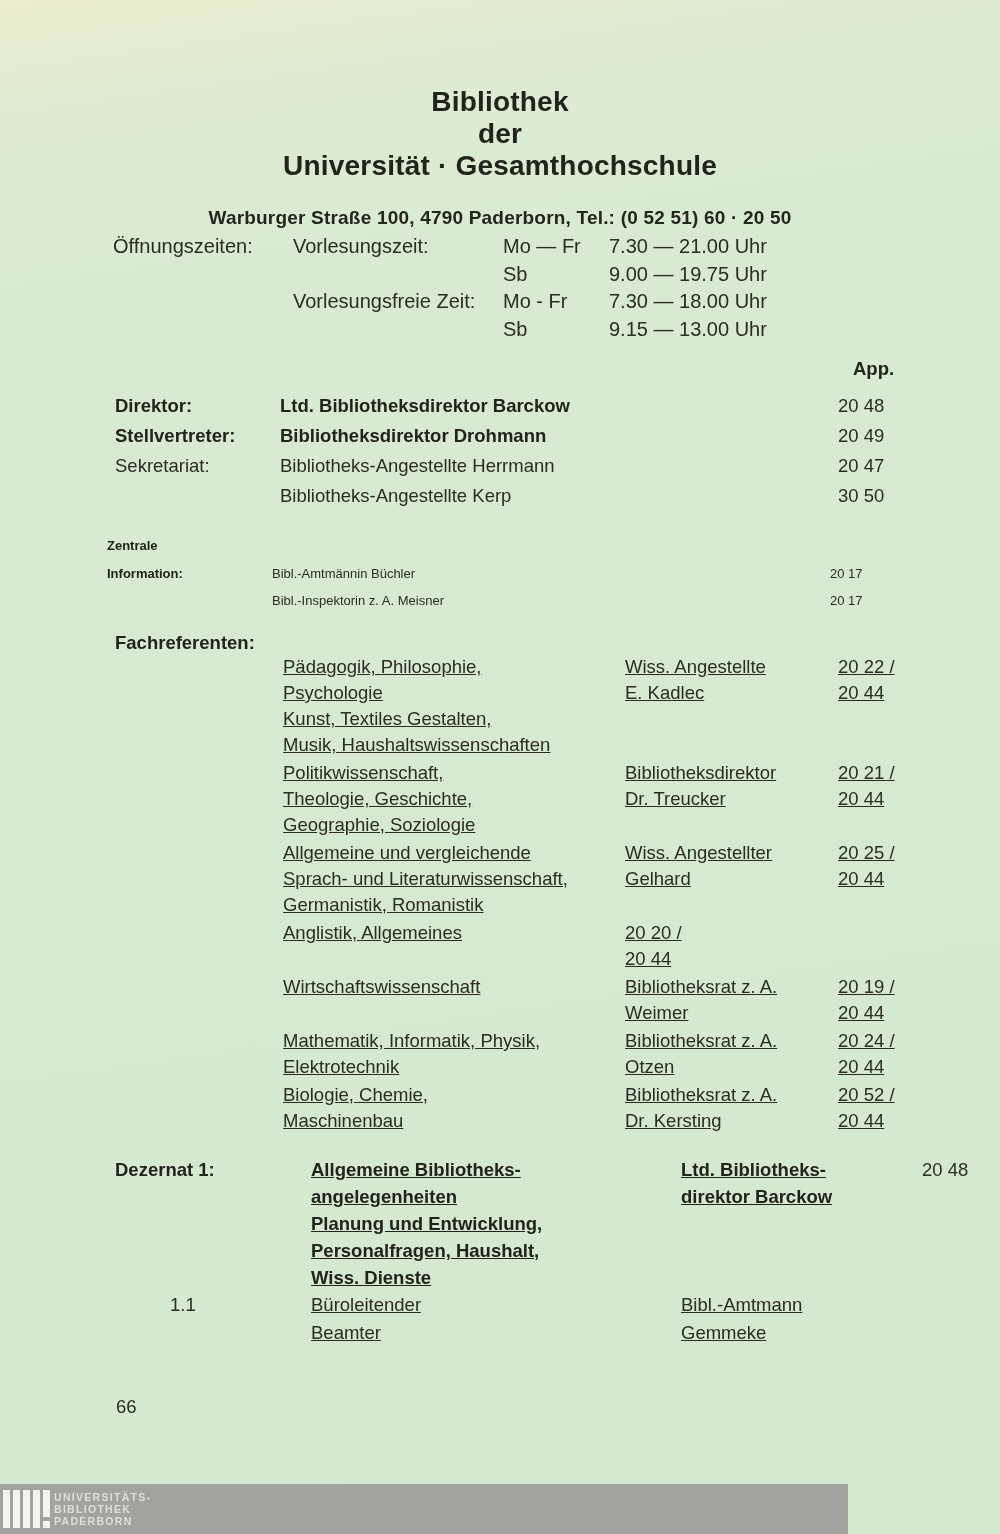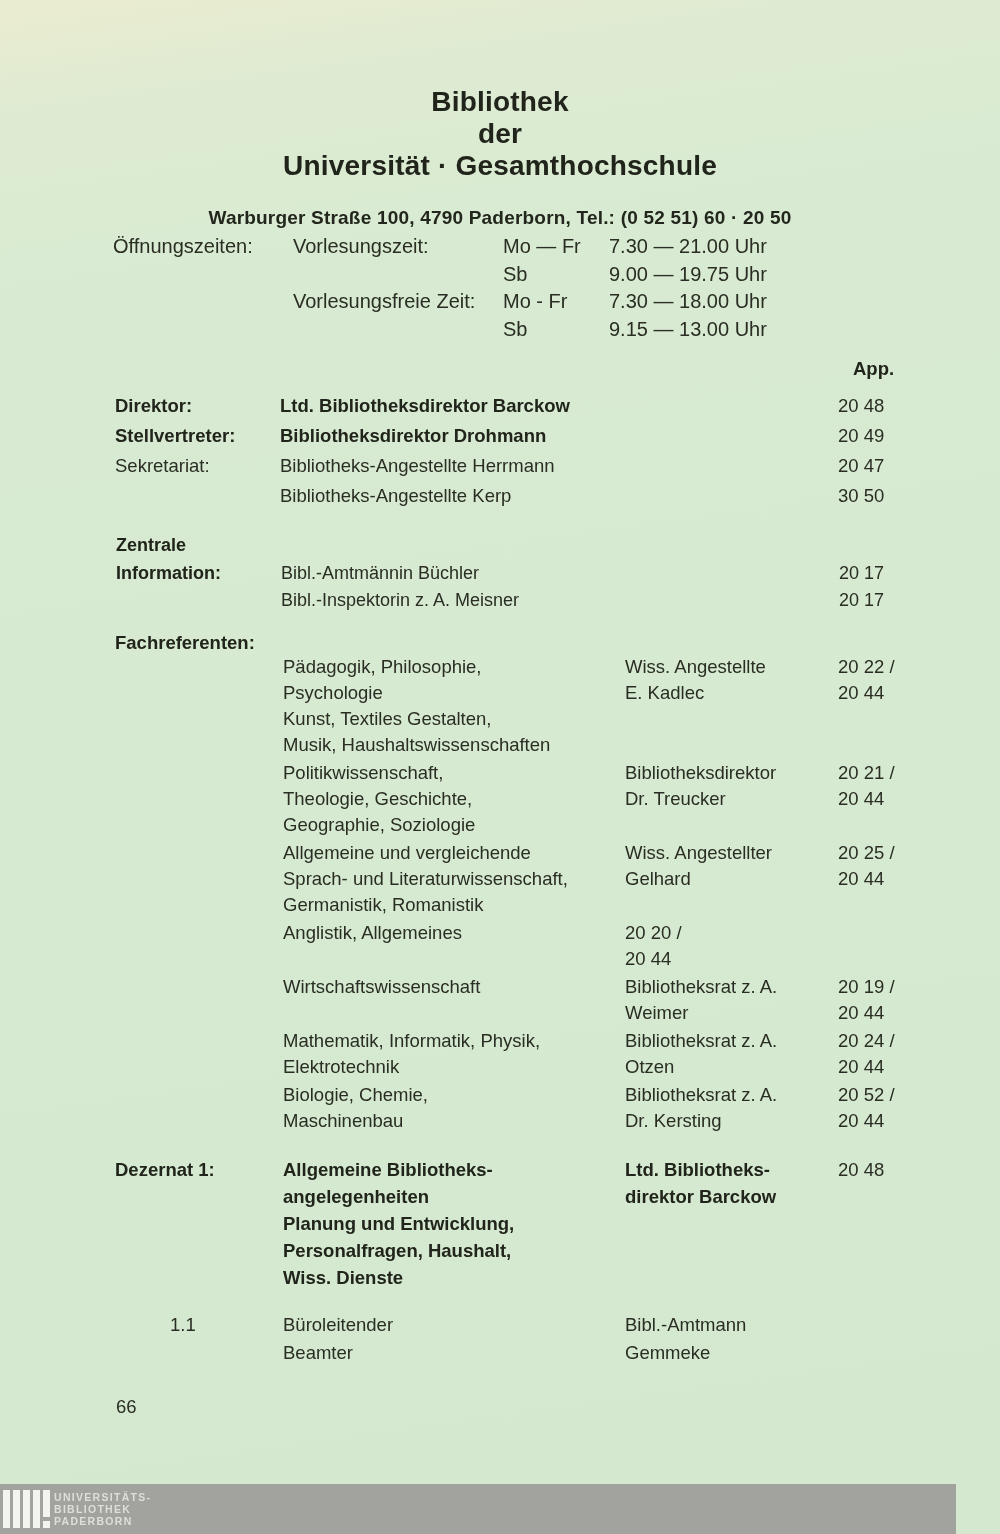--- a/index.html
+++ b/index.html
@@ -19,35 +19,35 @@
   .address{margin-top:25px;font-size:19px;font-weight:700;color:#23261d;letter-spacing:.2px;}
 
   
   .hours{position:absolute;top:233px;left:113px;display:grid;grid-template-columns:180px 210px 106px auto;}
   .hours .cell{font-size:20px;line-height:27.5px;white-space:nowrap;}
 
   
   .appheader{position:absolute;top:358px;left:853px;font-size:18.5px;}
   .mgmt{position:absolute;top:391px;left:115px;width:870px;}
   .mgmt .row{display:grid;grid-template-columns:165px 558px 1fr;line-height:30px;font-size:18.5px;}
-  .zentrale{position:absolute;top:532px;left:116px;width:870px;font-size:18px;line-height:27.5px;}
+  .zentrale{position:absolute;top:532px;left:107px;width:870px;font-size:13px;line-height:27.5px;}
   .zentrale .row{display:grid;grid-template-columns:165px 558px 1fr;}
   .fachhead{position:absolute;top:632px;left:115px;font-size:18.5px;}
   .referents{position:absolute;top:654px;left:283px;width:702px;}
   .ref-row{display:grid;grid-template-columns:342px 213px 1fr;font-size:18.5px;line-height:26px;margin-bottom:2px;}
-  .ml{white-space:pre-line;}
+  .ml{white-space:pre-line;text-decoration:underline;}
   .dezernat{position:absolute;top:1156px;left:115px;width:870px;}
-  .dez-row{display:grid;grid-template-columns:168px 342px 213px 1fr;font-size:18.5px;line-height:27px;}
-  .dez-sub{position:absolute;top:1291px;left:115px;width:870px;margin-top:20px;}
+  .dez-row{display:grid;grid-template-columns:168px 342px 213px 1fr;font-size:18.5px;line-height:27px;gap:28px;}
+  .dez-sub{position:absolute;top:1291px;left:115px;width:870px;}
   .dez-sub .dez-row{line-height:27.5px;}
   .sub-num{padding-left:55px;font-weight:400;color:#2a2d23;}
   .pagenum{position:absolute;top:1364px;left:116px;font-size:18.5px;margin-top:32px;}
 
   
-  .footer{position:absolute;left:0;bottom:0;width:956px;height:50px;background:#a2a29e;}
+  .footer{position:absolute;left:0;bottom:0;width:848px;height:50px;background:#a2a29e;}
   .logo{position:absolute;left:3px;top:6px;display:flex;gap:3px;align-items:flex-start;height:38px;}
   .logo .bar{width:7px;height:38px;background:#f3f3f0;}
   .logo .excl{display:flex;flex-direction:column;gap:4px;}
   .logo .excl .stem{width:7px;height:27px;background:#f3f3f0;}
   .logo .excl .dot{width:7px;height:7px;background:#f3f3f0;}
   .footer-text{position:absolute;left:54px;top:7px;font-size:10.5px;font-weight:700;
     letter-spacing:1.3px;line-height:12px;color:#dededa;}
 </style>
 </head>
 <body>

